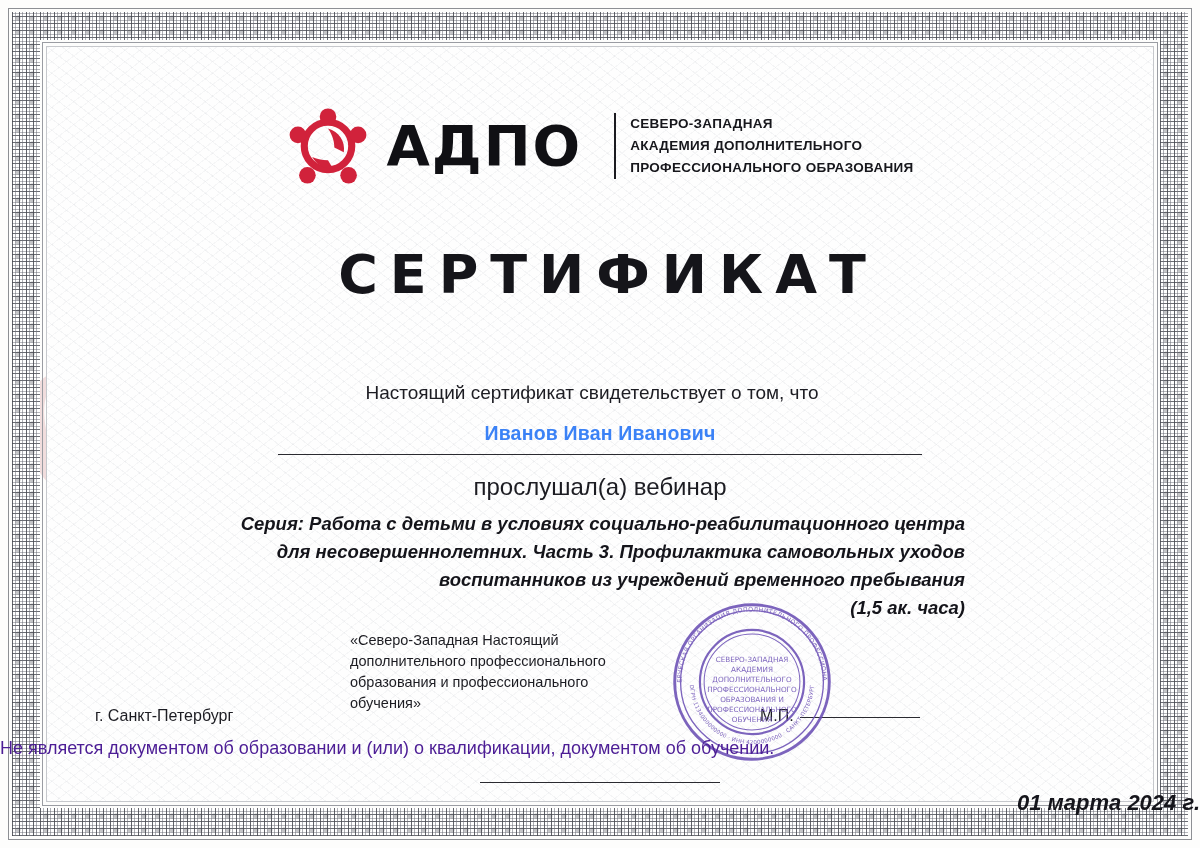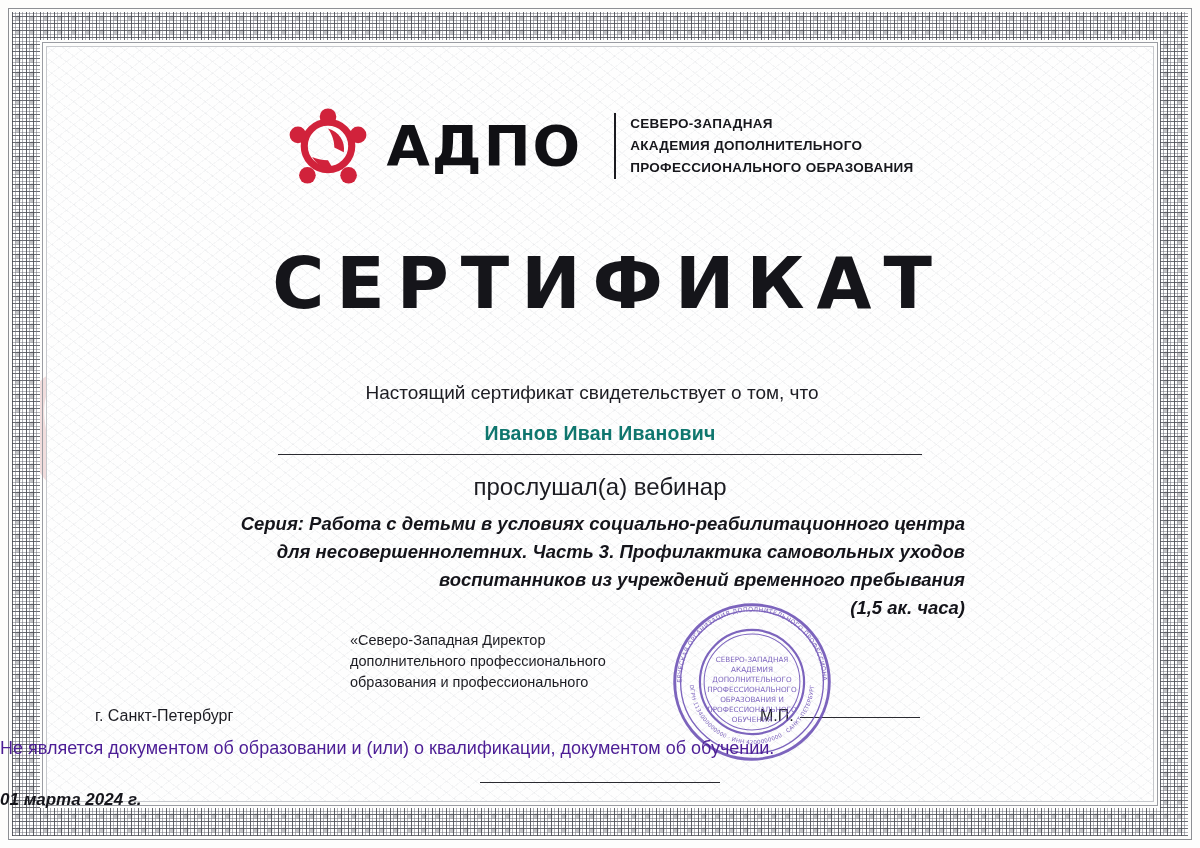--- a/index.html
+++ b/index.html
@@ -124,21 +124,21 @@
     text-transform: uppercase;
   }
 
   
   .cert-title {
     position: absolute;
     left: 0; right: 0; top: 248px;
     text-align: center;
     font-family: "DejaVu Sans", sans-serif;
     font-weight: 700;
-    font-size: 71px;
+    font-size: 54px;
     letter-spacing: 12px;
     color: #15151a;
     line-height: 1;
     margin-left: 16px;
   }
 
   
   .line-lead {
     position: absolute;
     left: 0; right: 16px; top: 382px;
@@ -149,21 +149,21 @@
   .name-wrap {
     position: absolute;
     left: 278px; right: 278px; top: 422px;
     text-align: center;
     padding-bottom: 9px;
     border-bottom: 1.6px solid #2a2a30;
   }
   .name-wrap .name {
     font-size: 19.5px;
     font-weight: 700;
-    color: #0f766e;
+    color: #3b82f6;
     letter-spacing: 0.2px;
     text-align: center;
   }
   .line-sub {
     position: absolute;
     left: 0; right: 0; top: 473px;
     text-align: center;
     font-size: 24px;
     color: #1c1c22;
   }
@@ -226,22 +226,22 @@
     color: #4c1d95;
   }
   .date-rule {
     position: absolute;
     left: 480px; right: 480px; top: 782px;
     border-top: 1.5px solid #2a2a30;
   }
   .date {
     position: absolute;
     left: 0; right: 0; top: 790px;
-    text-align: left;
-    font-size: 17px;
+    text-align: right;
+    font-size: 22px;
     font-weight: 700;
     font-style: italic;
     color: #15151b;
   }
 </style>
 </head>
 <body>
 
 <div class="page">
 
@@ -294,23 +294,24 @@
   </div>
 
   <div class="line-sub">прослушал(а) вебинар</div>
 
   <div class="course">
     <span>Серия: Работа с детьми в условиях социально-реабилитационного центра для несовершеннолетних. Часть 3. Профилактика самовольных уходов воспитанников из учреждений временного пребывания</span>
     <span class="hours">(1,5 ак. часа)</span>
   </div>
 
   <div class="sig-block">
-    <div>«Северо-Западная Директор</div>
+    <div>«Северо-Западная Настоящий</div>
     <div>дополнительного профессионального</div>
     <div>образования и профессионального</div>
+    <div>обучения»</div>
   </div>
 
   <div class="city">г. Санкт-Петербург</div>
 
   <div class="mp">
     <span>М.П.</span><span class="rule"></span>
   </div>
 
   <svg class="stamp" viewBox="0 0 200 200">
     <defs>

